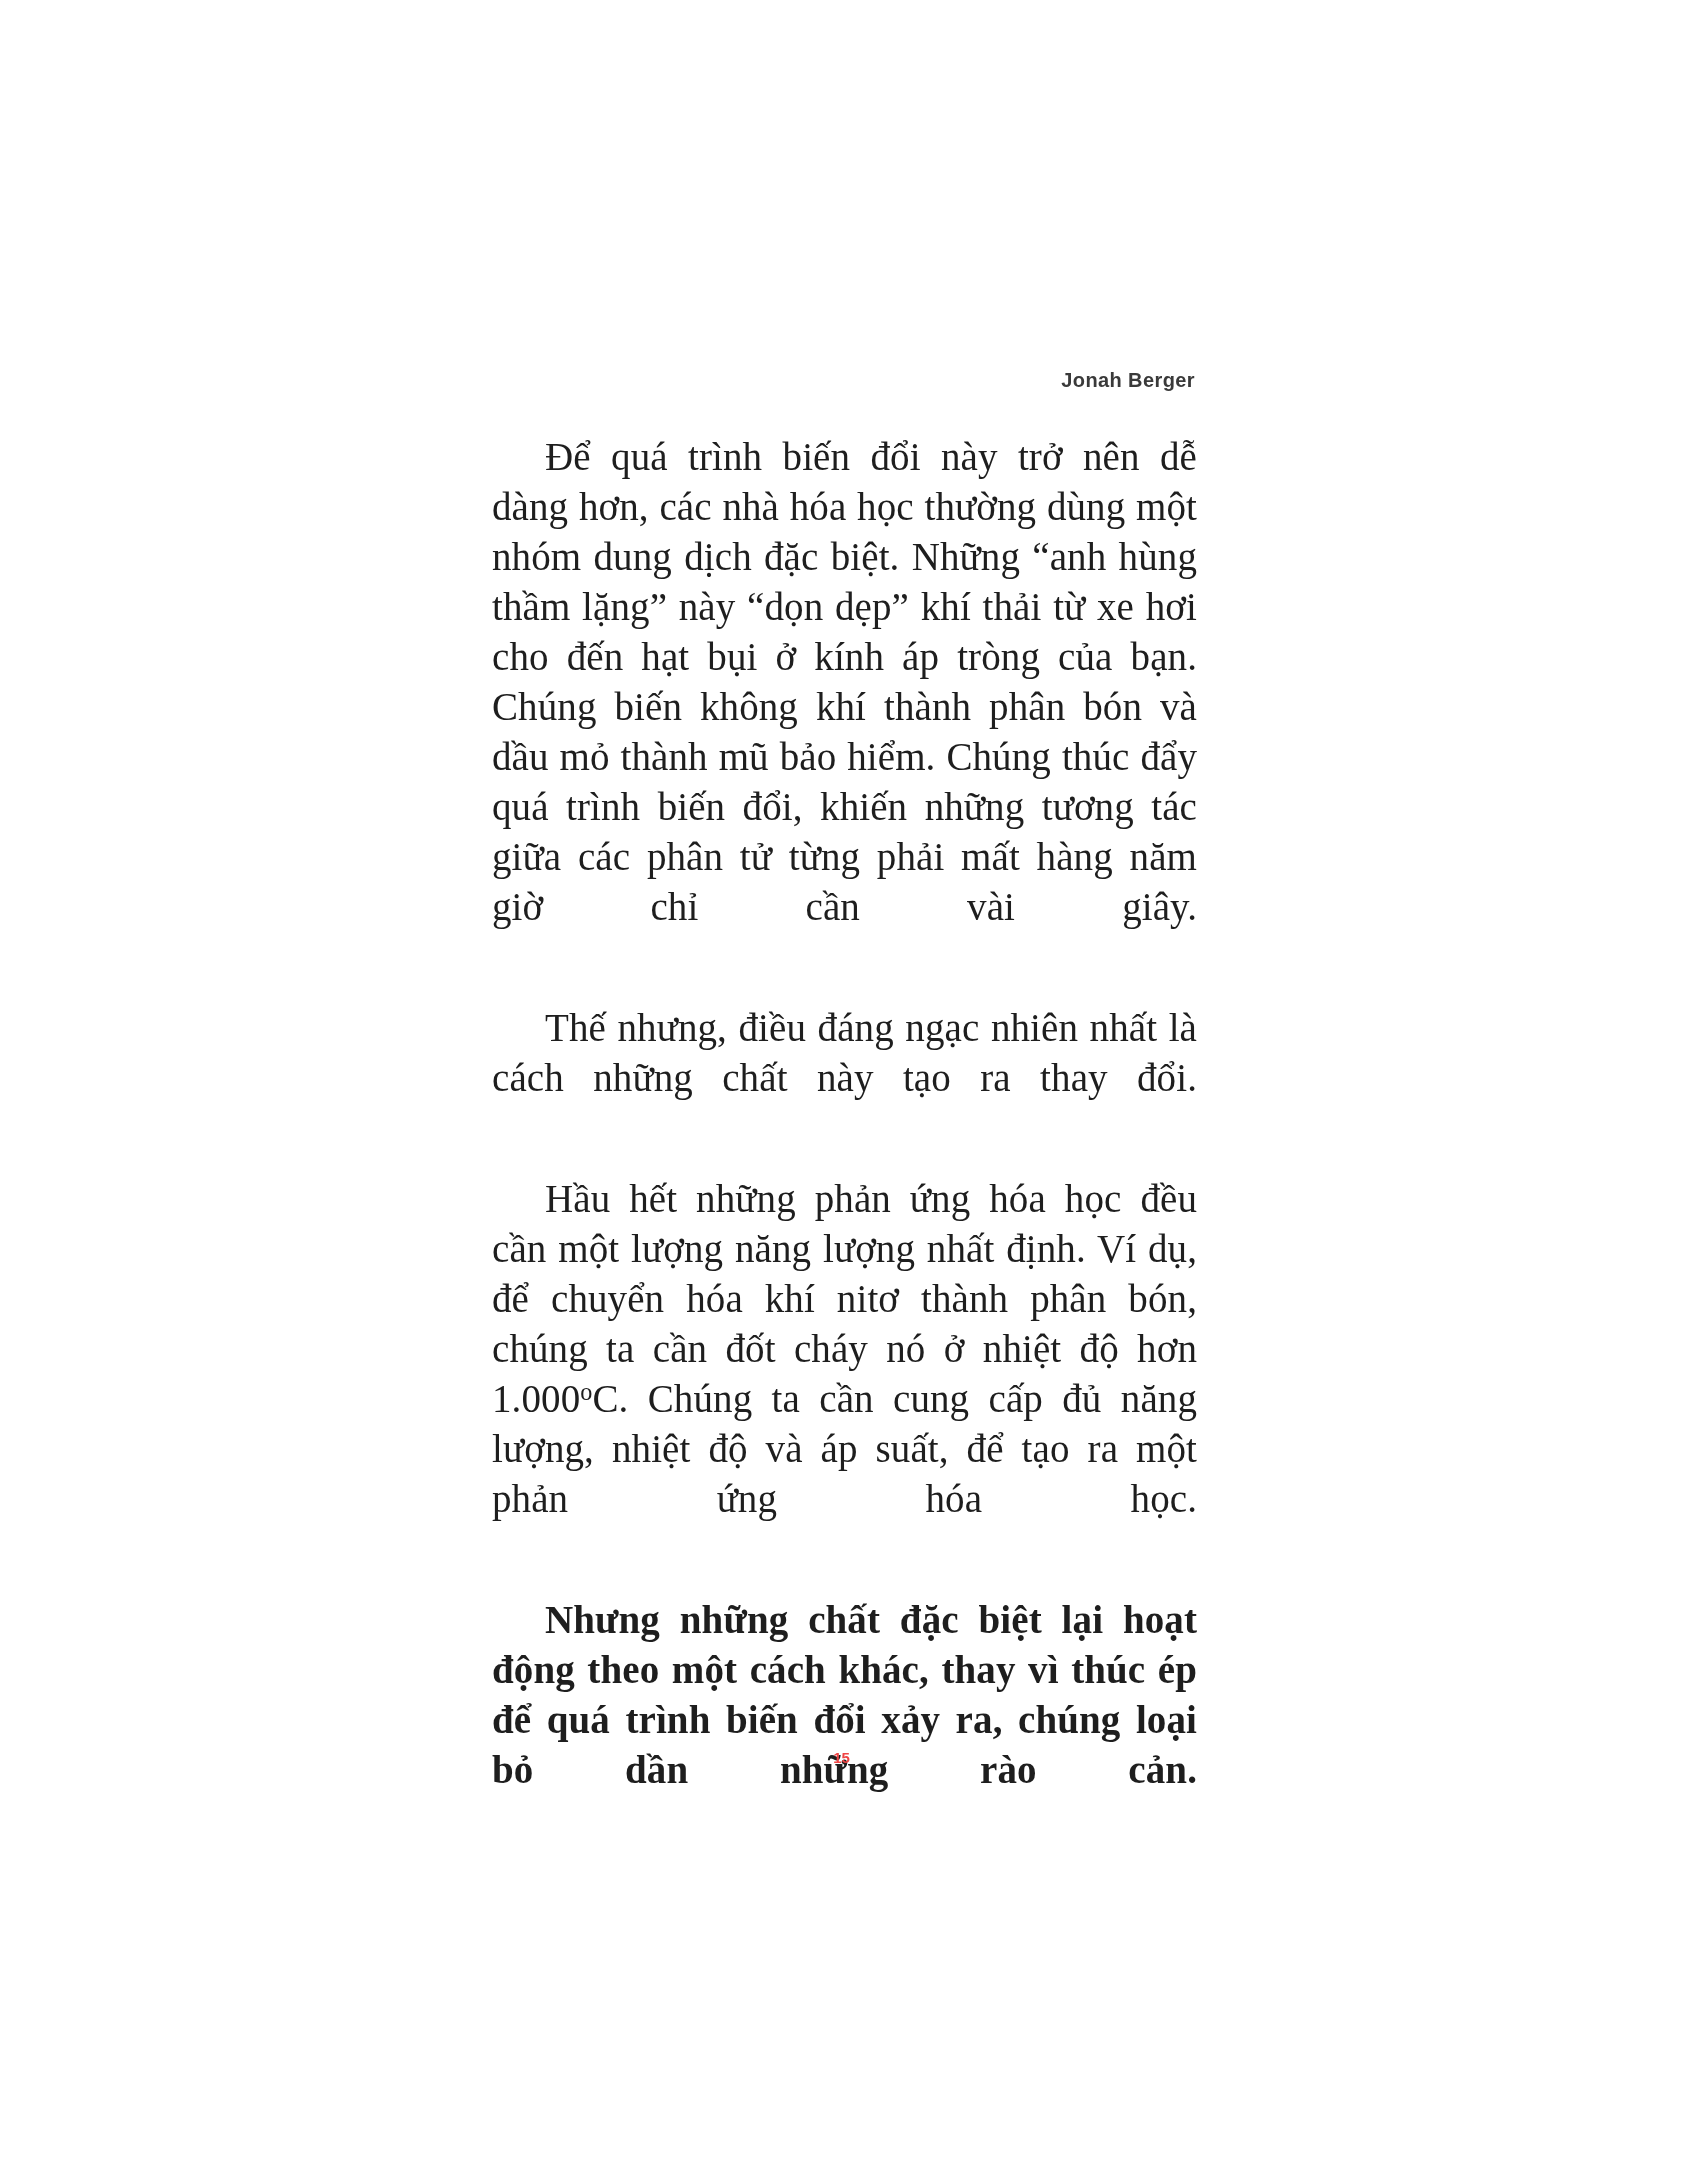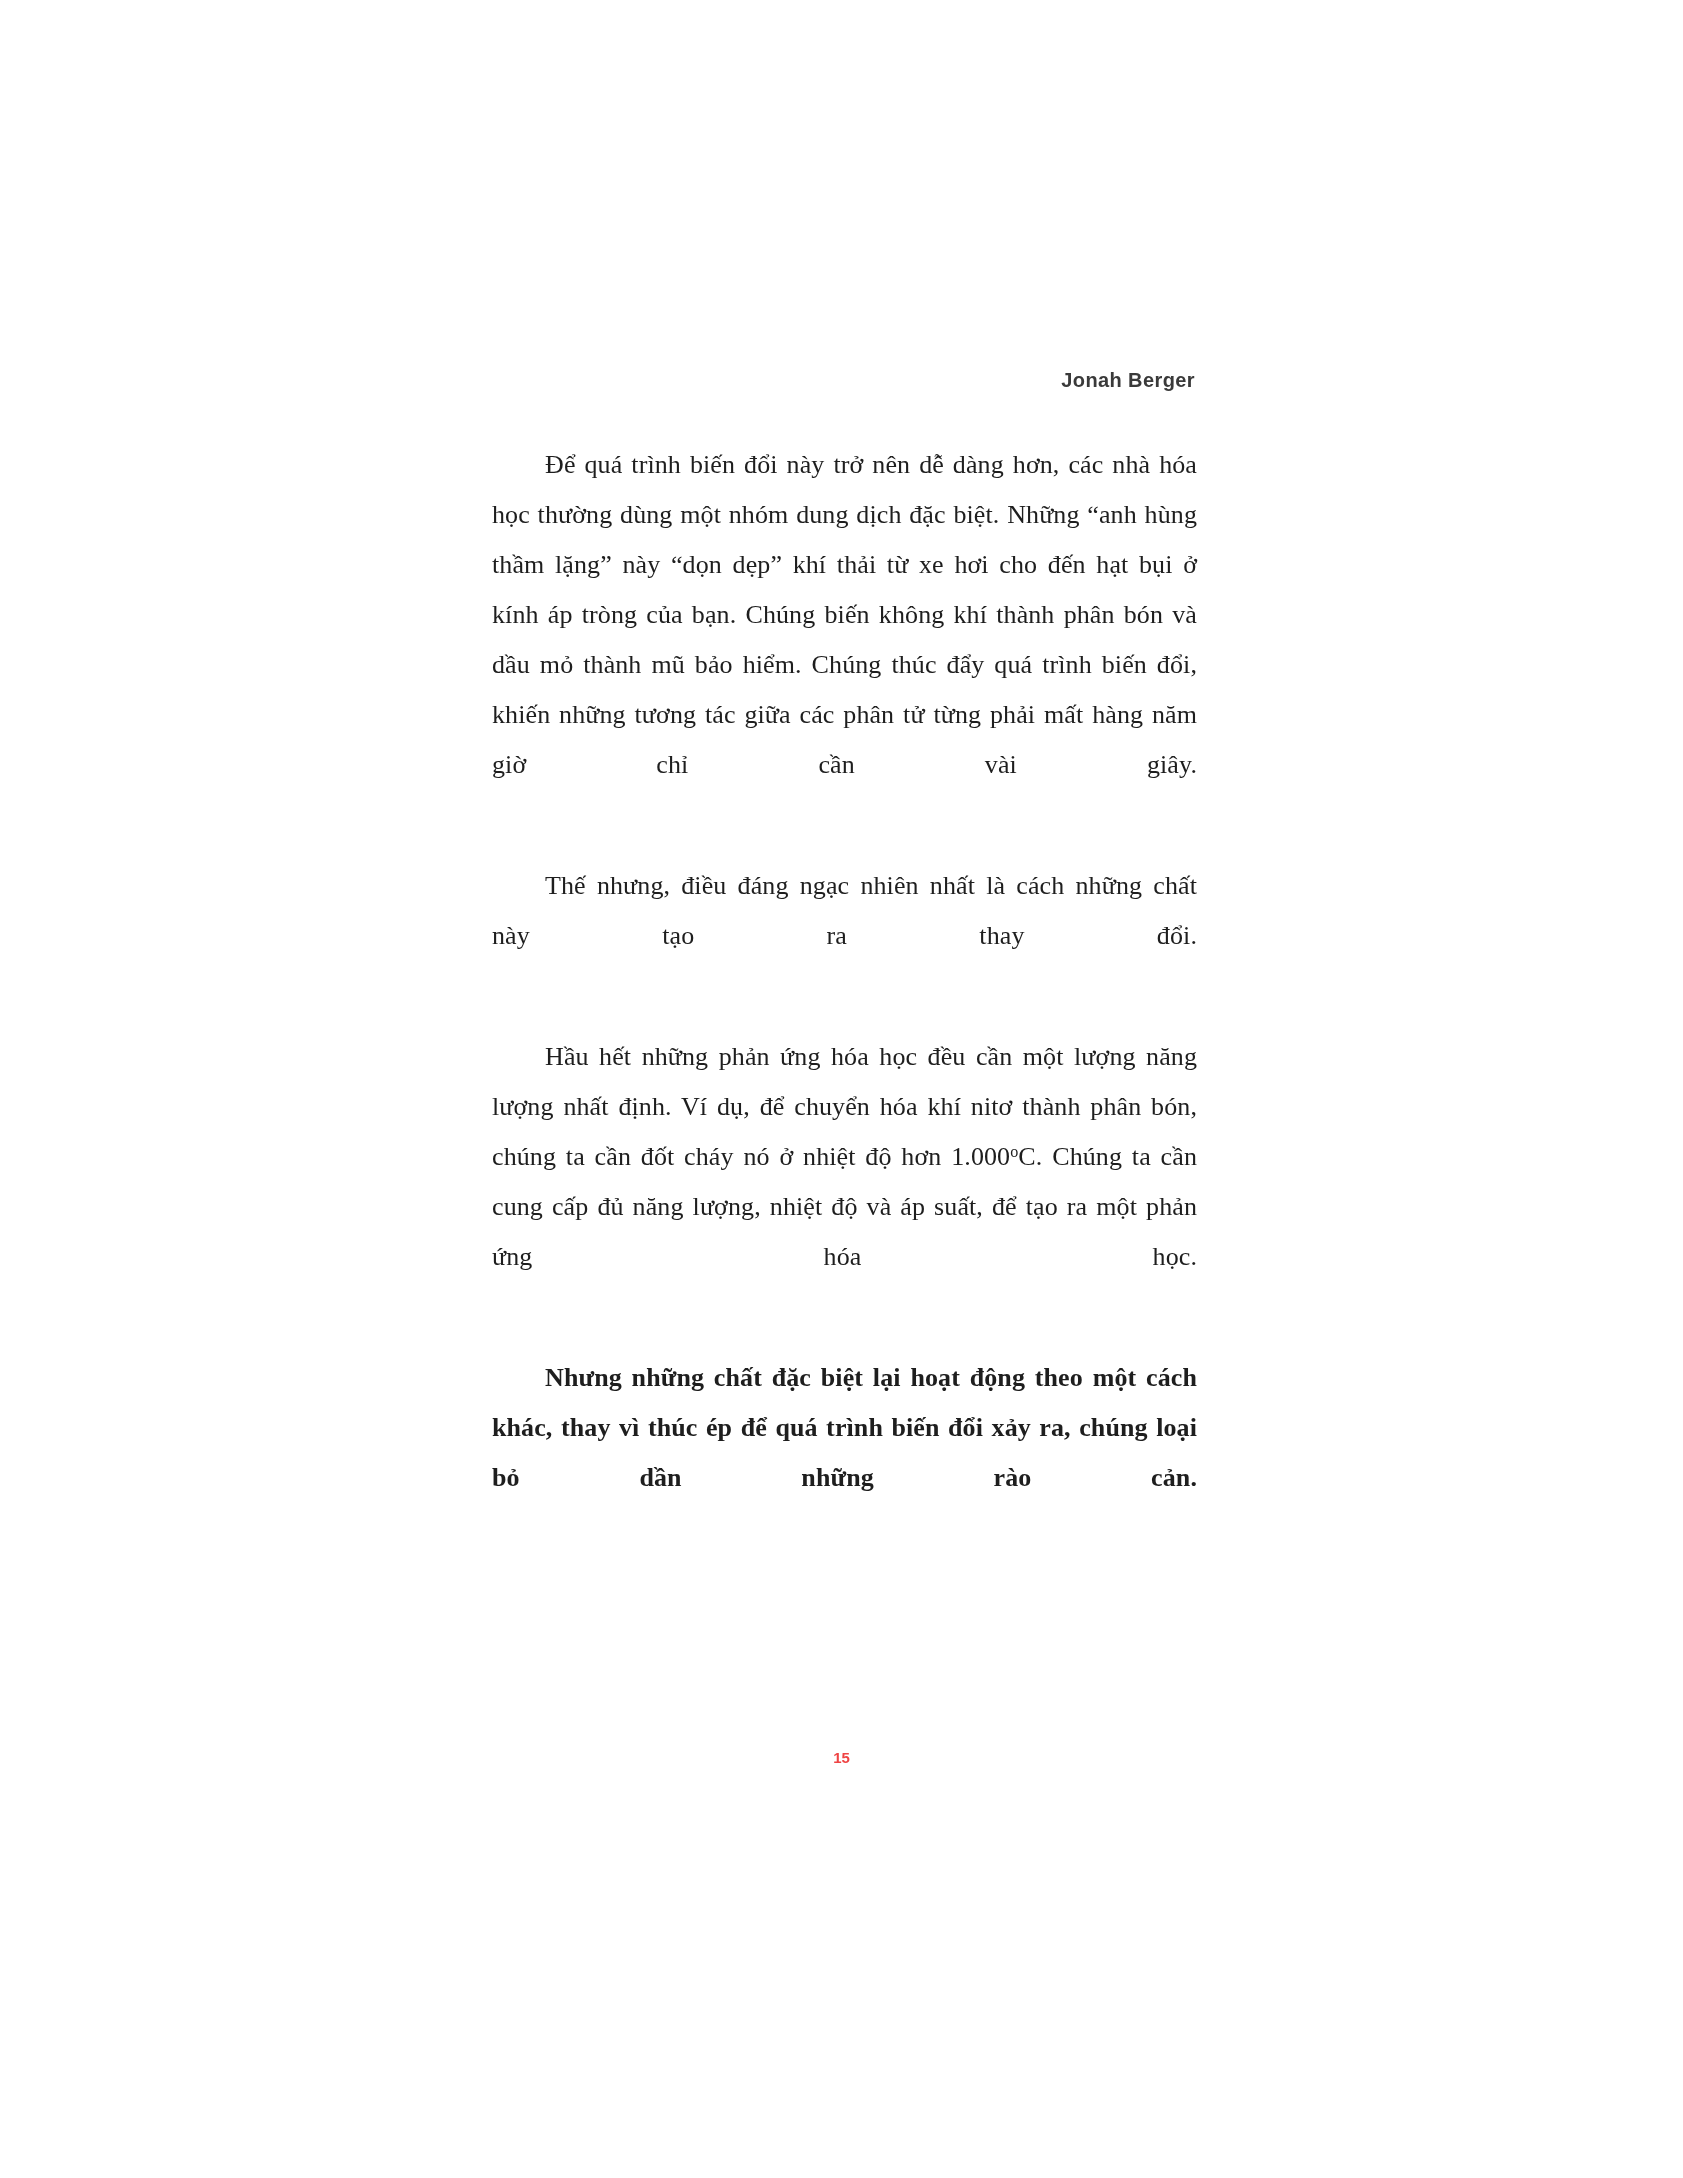--- a/index.html
+++ b/index.html
@@ -41,22 +41,22 @@
 
   
   .textblock {
     position: absolute;
     left: 492px;
     top: 428px;
     width: 705px;
   }
 
   .textblock p {
-    margin: 12px 0 21px 0;
-    font-size: 26px;
+    margin: 4px 0 21px 0;
+    font-size: 39px;
     line-height: 50px;
     text-align: justify;
     text-justify: inter-word;
     text-indent: 53px;
     letter-spacing: 0.1px;
     word-spacing: 0.5px;
     color: #1e1e1e;
   }
 
   .textblock p:last-child {

